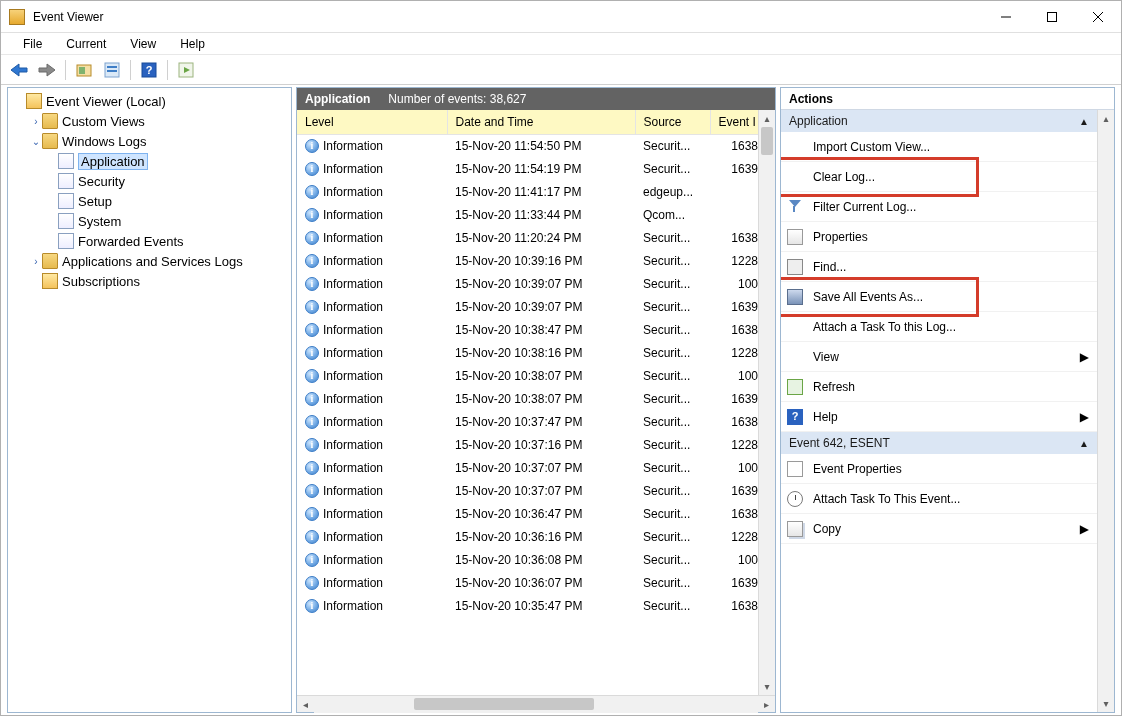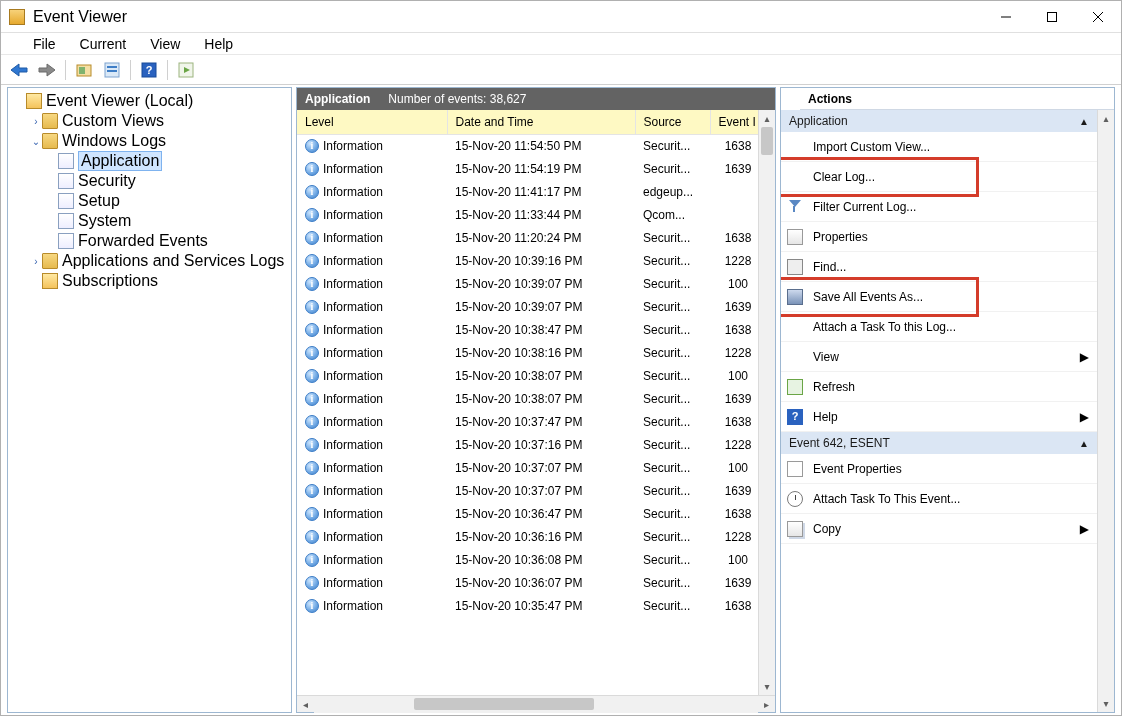--- a/index.html
+++ b/index.html
@@ -23,35 +23,35 @@
     align-items: center;
     padding-left: 8px;
     border-bottom: 1px solid #e0e0e0;
   }
   .titlebar .app-icon {
     width: 16px; height: 16px; margin-right: 8px;
     background: linear-gradient(#f7d27a,#e6a92e);
     border: 1px solid #a87a1f;
     display: inline-block;
   }
-  .titlebar .title { font-size: 16px; }
+  .titlebar .title { font-size: 12px; }
   .titlebar .spacer { flex: 1; }
   .win-btn {
     width: 46px; height: 30px; display: flex; align-items: center; justify-content: center;
     font-family: inherit;
   }
   .win-btn svg { display:block; }
   
   .menubar {
     height: 22px;
     display: flex;
     align-items: center;
-    padding-left: 24px;
+    padding-left: 14px;
     gap: 8px;
-    font-size: 14px;
+    font-size: 12px;
     border-bottom: 1px solid #e8e8e8;
   }
   .menubar .menuitem {
     padding: 2px 8px;
   }
   
   .toolbar {
     height: 30px;
     display: flex;
     align-items: center;
@@ -91,21 +91,21 @@
   .node .twisty {
     width: 12px; text-align:center; color:#3a66b2; font-size:10px;
   }
   .node .twisty.none { visibility:hidden; }
   .node .icon {
     width: 16px; height: 16px; margin-right: 4px; flex-shrink:0;
   }
   .node.sel .label {
     background:#cfe5ff; border:1px solid #7fb3ef; padding: 0 2px;
   }
-  .label { font-size:16px; }
+  .label { font-size:13px; }
   
   .ico-folder { background: linear-gradient(#f7d882,#e6ba4e); border:1px solid #b88b2a; border-radius:1px; }
   .ico-log   { background: linear-gradient(#fff,#eef); border:1px solid #8aa0c0; }
   .ico-evt   { background: linear-gradient(#ffe9a3,#f4c35b); border:1px solid #b88b2a; }
   .ico-help  { background:#2a62bf; color:#fff; font-weight:bold; text-align:center; font-size:11px; line-height:14px; }
   .ico-refresh { background:#e7f3e2; border:1px solid #6aa546; }
   .ico-props { background: linear-gradient(#fff,#e6e6e6); border:1px solid #999; }
   .ico-find  { background:#eee; border:1px solid #888; }
   .ico-save  { background: linear-gradient(#cdd9ed,#7a93b8); border:1px solid #5a6e8d; }
   .ico-funnel{ position:relative; }
@@ -167,21 +167,21 @@
     width:14px;height:14px;border-radius:50%;
     background: radial-gradient(circle at 35% 30%, #cfe7ff, #6ea7e3 60%, #3e7ec7);
     border:1px solid #3e7ec7;
     display:flex;align-items:center;justify-content:center;
     color:#fff;font-weight:bold;font-size:10px;font-family:Georgia,serif;
   }
   .col-level { width: 150px; }
   .col-date  { width: 188px; }
   .col-src   { width: 75px; }
   .col-eid   { width: 56px; text-align:right; }
-  .listview tbody td.col-eid { text-align:center; }
+  .listview tbody td.col-eid { text-align:right; }
   .hscrollbar {
     height:17px; border-top:1px solid #dadada; background:#f1f1f1;
     display:flex; align-items:center;
   }
   .hscrollbar .sbtn { width:17px;height:17px;display:flex;align-items:center;justify-content:center;color:#606060;font-size:10px;}
   .hscrollbar .track { flex:1; height:17px; background:#f1f1f1; position:relative;}
   .hscrollbar .thumb { position:absolute;left:100px;top:2px;height:12px;width:180px;background:#c7c7c7;border-radius:2px;}
   .vscrollbar {
     width:17px; background:#f1f1f1; border-left:1px solid #dadada;
     display:flex;flex-direction:column;
@@ -194,21 +194,21 @@
   
   .actions-pane {
     width: 335px;
     border: 1px solid #9db7d1;
     margin: 2px 6px 2px 2px;
     display:flex; flex-direction:column;
   }
   .actions-title {
     height: 22px; padding: 0 8px; display:flex;align-items:center;
     font-weight: bold; font-size:12px;
-    background:#fff; border-bottom:1px solid #cfd8e4;margin-left:19px;
+    background:#fff; border-bottom:1px solid #cfd8e4;
   }
   .actions-body { flex:1; overflow:hidden; display:flex; }
   .actions-inner { flex:1; overflow:hidden; }
   .act-section-hdr {
     background: #dbe6f4;
     height: 22px; display:flex; align-items:center; padding:0 8px;
     font-size:12px; color:#1a1a1a;
     justify-content: space-between;
   }
   .act-section-hdr .tri { font-size:10px; }

